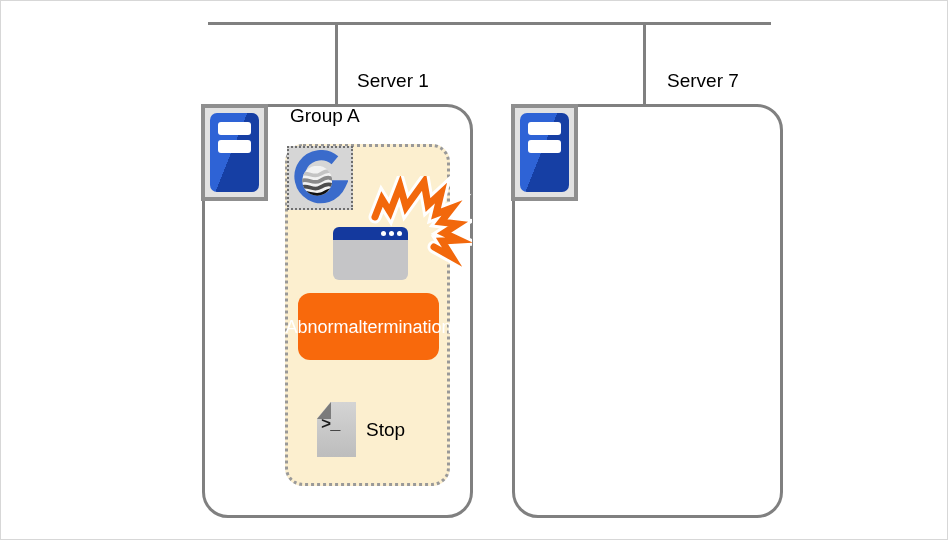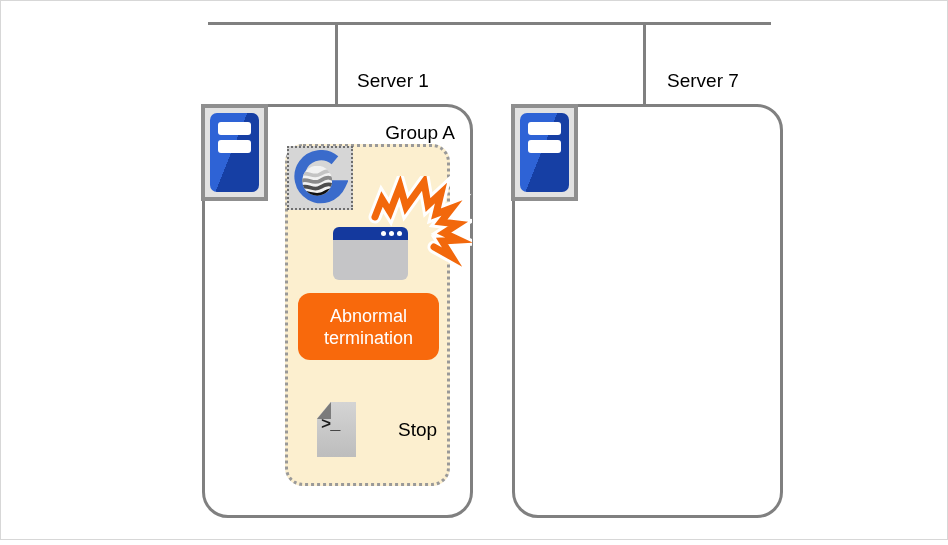--- a/index.html
+++ b/index.html
@@ -25,48 +25,48 @@
   .server-icon{position:absolute;top:104px;width:67px;height:97px;box-sizing:border-box;
     background:#e2e2e2;border:4px solid #8f8f8f;z-index:5;}
   .server-icon.si1{left:201px;}
   .server-icon.si2{left:511px;}
   .tower{position:absolute;left:5px;top:5px;width:49px;height:79px;border-radius:7px;
     background:linear-gradient(112deg,#2e63d6 0 46%,#163fa4 46% 100%);}
   .slot{position:absolute;left:8px;width:33px;height:13px;background:#fff;border-radius:3px;}
   .slot.s-a{top:9px;}
   .slot.s-b{top:27px;}
   
-  .group-label{position:absolute;left:290px;top:122px;width:165px;text-align:right;
+  .group-label{position:absolute;left:290px;top:105px;width:165px;text-align:left;
     font-size:19px;color:#000;}
   .group-box{position:absolute;left:285px;top:144px;width:165px;height:342px;box-sizing:border-box;
     background:#fcefcf;border:3px dotted #999999;border-radius:18px;}
   
   .logo-tile{position:absolute;left:287px;top:146px;width:66px;height:64px;box-sizing:border-box;
     background:#d6d6d6;border:2px dotted #6e6e6e;z-index:6;display:flex;align-items:center;justify-content:center;}
   
   .app-window{position:absolute;left:333px;top:227px;width:75px;height:53px;border-radius:6px;
     overflow:hidden;z-index:4;}
   .app-titlebar{height:13px;background:#14399e;display:flex;align-items:center;
     justify-content:flex-end;gap:3px;padding-right:6px;}
   .dot{width:5px;height:5px;border-radius:50%;background:#fff;}
   .app-body{height:40px;background:#c5c5c7;}
   .burst{position:absolute;left:368px;top:176px;z-index:7;}
   
   .badge{position:absolute;left:298px;top:293px;width:141px;height:67px;border-radius:12px;
-    background:#f8690c;color:#fff;display:flex;flex-direction:column;align-items:center;
+    background:#f8690c;color:#fff;display:flex;align-items:center;
     justify-content:center;font-size:18px;line-height:22px;z-index:4;}
   
   .script-icon{position:absolute;left:317px;top:402px;width:39px;height:55px;z-index:4;}
   .script-page{position:absolute;inset:0;background:linear-gradient(#d4d4d4,#bdbdbd);
     clip-path:polygon(0 30%,35% 0,100% 0,100% 100%,0 100%);}
   .script-fold{position:absolute;left:0;top:0;width:14px;height:17px;background:#7b7b7b;
     clip-path:polygon(0 100%,100% 0,100% 100%);}
   .script-prompt{position:absolute;left:4px;top:13px;font-family:"Liberation Mono","DejaVu Sans Mono",monospace;
     font-weight:bold;font-size:17px;color:#1c1c1c;letter-spacing:-1px;}
-  .stop-label{position:absolute;left:366px;top:419px;font-size:19px;color:#000;margin-left:32px;}
+  .stop-label{position:absolute;left:366px;top:419px;font-size:19px;color:#000;}
 </style>
 </head>
 <body>
 
 <div class="canvas">
   <div class="frame"></div>
 
   <div class="bus"></div>
   <div class="drop d1"></div>
   <div class="drop d2"></div>

